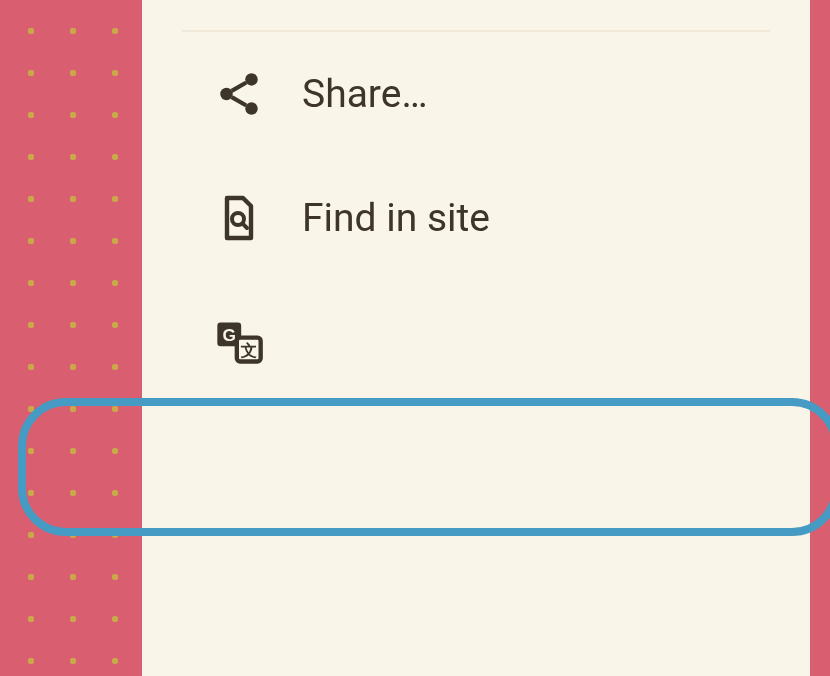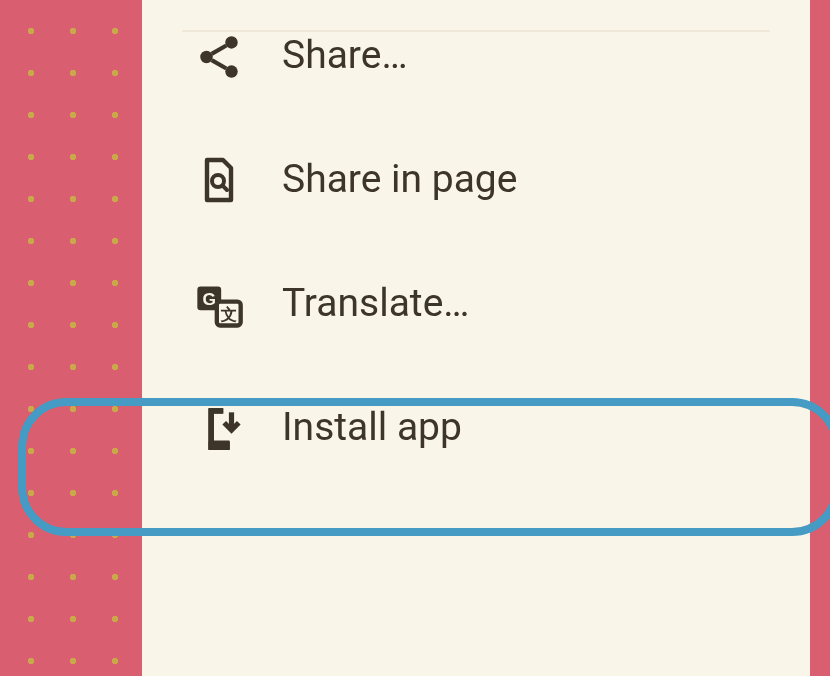--- a/index.html
+++ b/index.html
@@ -42,23 +42,23 @@
       height: 2px;
       background-color: #f0e8d8;
       margin: 0 40px;
     }
     .menu-list {
       display: flex;
       flex-direction: column;
     }
     .menu-item {
       display: flex;
-      align-items: flex-start;
+      align-items: center;
       height: 124px;
-      padding-left: 48px;
+      padding-left: 68px;
       cursor: pointer;
       position: relative;
     }
     .menu-icon {
       width: 58px;
       display: flex;
       align-items: center;
       justify-content: center;
       flex-shrink: 0;
     }
@@ -110,51 +110,34 @@
     </div>
 
     <div class="menu-item">
       <span class="menu-icon">
         <svg width="48" height="48" viewBox="0 0 24 24" fill="none">
           <path d="M6 2 L14 2 L18 6 L18 22 L6 22 Z" stroke="#3d342a" stroke-width="2.2" fill="none" stroke-linejoin="round"></path>
           <circle cx="11.5" cy="12.5" r="3" stroke="#3d342a" stroke-width="2" fill="none"></circle>
           <line x1="13.8" y1="14.8" x2="16" y2="17" stroke="#3d342a" stroke-width="2" stroke-linecap="round"></line>
         </svg>
       </span>
-      <span class="menu-label">Share in page</span>
+      <span class="menu-label">Find in site</span>
     </div>
 
     <div class="menu-item">
       <span class="menu-icon">
         <svg width="52" height="52" viewBox="0 0 24 24" fill="none">
           <rect x="2" y="3" width="11" height="11" rx="1.5" fill="#3d342a"></rect>
           <text x="7.5" y="11.5" font-size="8" font-family="Arial" fill="#faf5e9" text-anchor="middle" font-weight="bold">G</text>
           <rect x="11" y="10" width="11" height="11" rx="1.5" stroke="#3d342a" stroke-width="2" fill="#faf5e9"></rect>
           <text x="16.5" y="18.5" font-size="7.5" font-family="Arial" fill="#3d342a" text-anchor="middle" font-weight="bold">文</text>
         </svg>
       </span>
-      <span class="menu-label">Translate…</span>
     </div>
 
-    <div class="menu-item">
-      <span class="menu-icon">
-        <svg width="50" height="50" viewBox="0 0 24 24" fill="none">
-          <path d="M7 2 L14 2 L14 4.5 L9.5 4.5 L9.5 18 L17 18 L17 22 L7 22 Z" fill="#3d342a"></path>
-          <rect x="9.5" y="18" width="7.5" height="4" fill="#3d342a"></rect>
-          <rect x="7" y="18" width="10" height="4" fill="#3d342a"></rect>
-          <path d="M7 2 L17 2 L17 4.5 L7 4.5 Z" fill="none"></path>
-          <path d="M7 2 h7 v2.5 h-4.5 v13.5 h7.5 V22 H7 Z" fill="#3d342a"></path>
-          <rect x="7" y="2" width="10" height="2.5" fill="none"></rect>
-          <path d="M7 2 L14 2 L14 4.5 L9.5 4.5 L9.5 17.5 L17 17.5 L17 22 L7 22 Z" fill="#3d342a"></path>
-          <line x1="18" y1="4" x2="18" y2="11" stroke="#3d342a" stroke-width="2.5"></line>
-          <path d="M14.5 9 L18 12.5 L21.5 9" stroke="#3d342a" stroke-width="2.5" fill="none" stroke-linejoin="miter"></path>
-        </svg>
-      </span>
-      <span class="menu-label">Install app</span>
-    </div>
 
 
   </div>
 
   <div class="divider"></div>
 </div>
 
 <div class="highlight-ring"></div>
 
 </body></html>

